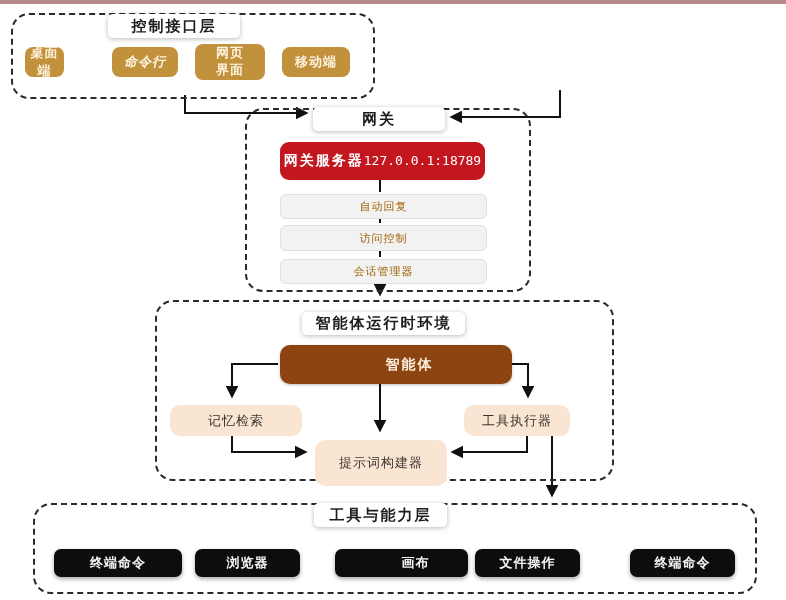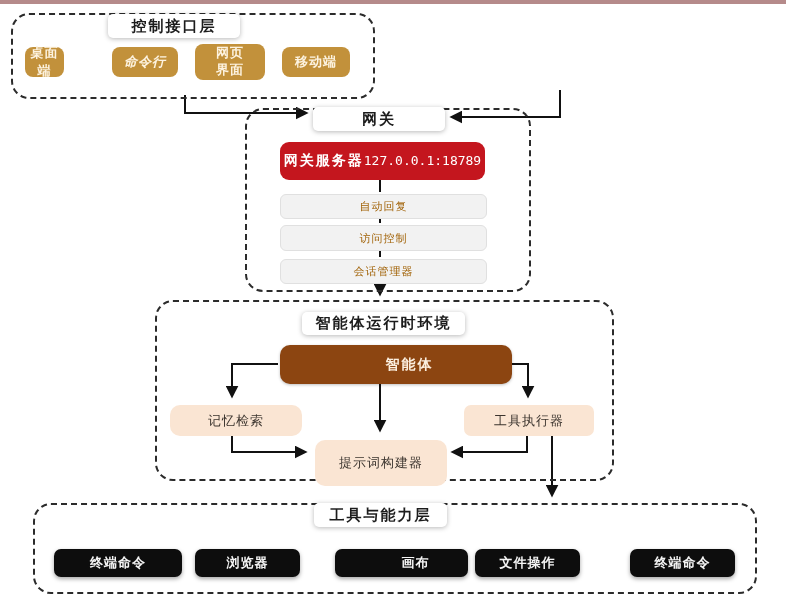--- a/index.html
+++ b/index.html
@@ -75,21 +75,21 @@
     </div>
     <div class="box gray" style="left:33px;top:84px;width:205px;height:23px;">自动回复</div>
     <div class="box gray" style="left:33px;top:115px;width:205px;height:24px;">访问控制</div>
     <div class="box gray" style="left:33px;top:149px;width:205px;height:23px;">会话管理器</div>
   </div>
 
   <div class="group" style="left:155px;top:300px;width:455px;height:177px;">
     <div class="pill-title" style="left:145px;top:10px;width:163px;height:23px;">智能体运行时环境</div>
     <div class="box brown" style="left:123px;top:43px;width:205px;height:39px;">智能体</div>
     <div class="box peach" style="left:13px;top:103px;width:132px;height:31px;">记忆检索</div>
-    <div class="box peach" style="left:307px;top:103px;width:130px;height:31px;border-radius:7px;">工具执行器</div>
+    <div class="box peach" style="left:307px;top:103px;width:106px;height:31px;">工具执行器</div>
     <div class="box peach" style="left:158px;top:138px;width:132px;height:46px;">提示词构建器</div>
   </div>
 
   <div class="group" style="left:33px;top:503px;width:720px;height:87px;">
     <div class="pill-title" style="left:279px;top:-2px;width:133px;height:24px;">工具与能力层</div>
     <div class="box black" style="left:19px;top:44px;width:128px;height:28px;">终端命令</div>
     <div class="box black" style="left:160px;top:44px;width:105px;height:28px;">浏览器</div>
     <div class="box black" style="left:300px;top:44px;width:105px;height:28px;padding-left:28px;">画布</div>
     <div class="box black" style="left:440px;top:44px;width:105px;height:28px;">文件操作</div>
     <div class="box black" style="left:595px;top:44px;width:105px;height:28px;">终端命令</div>

